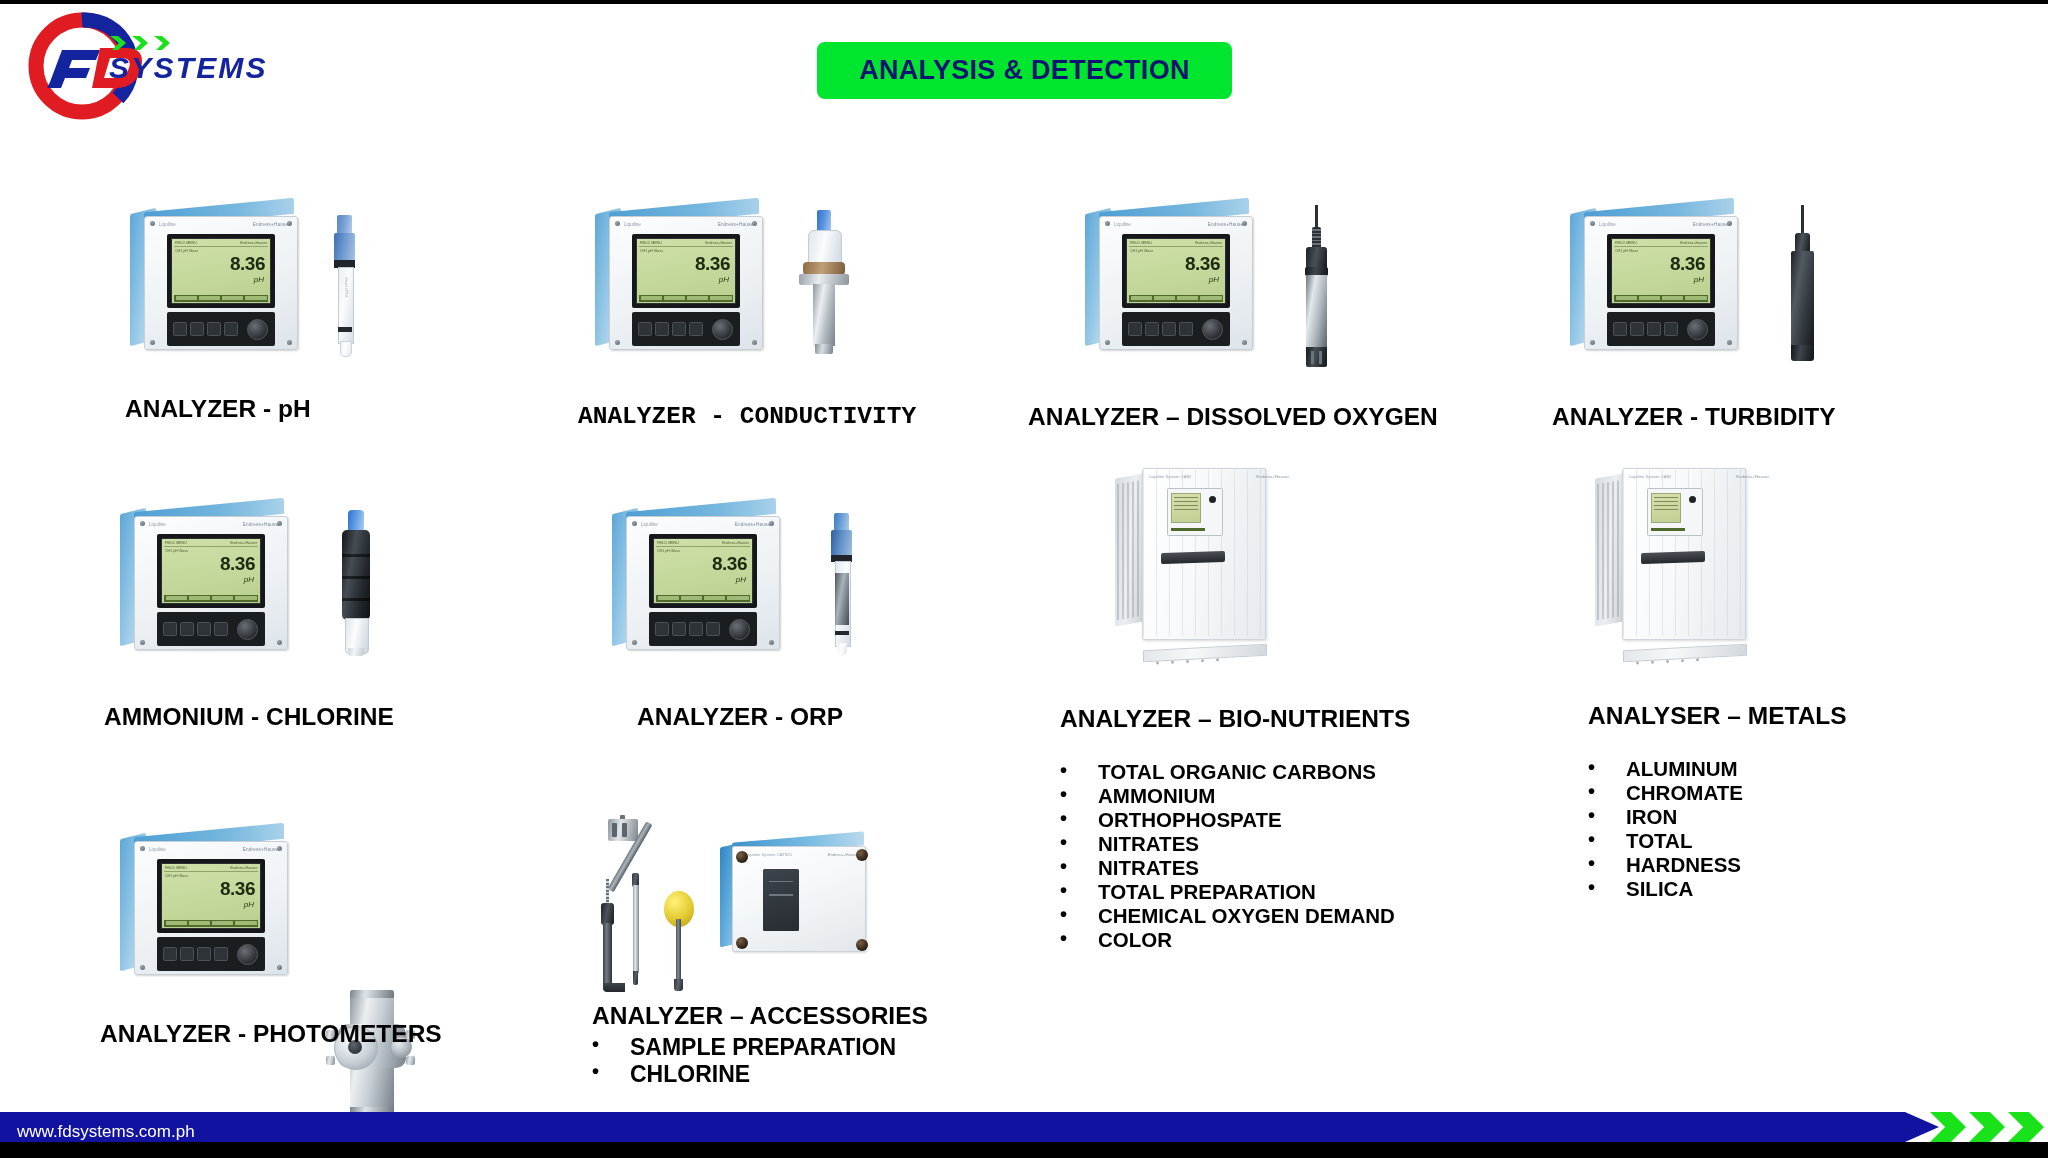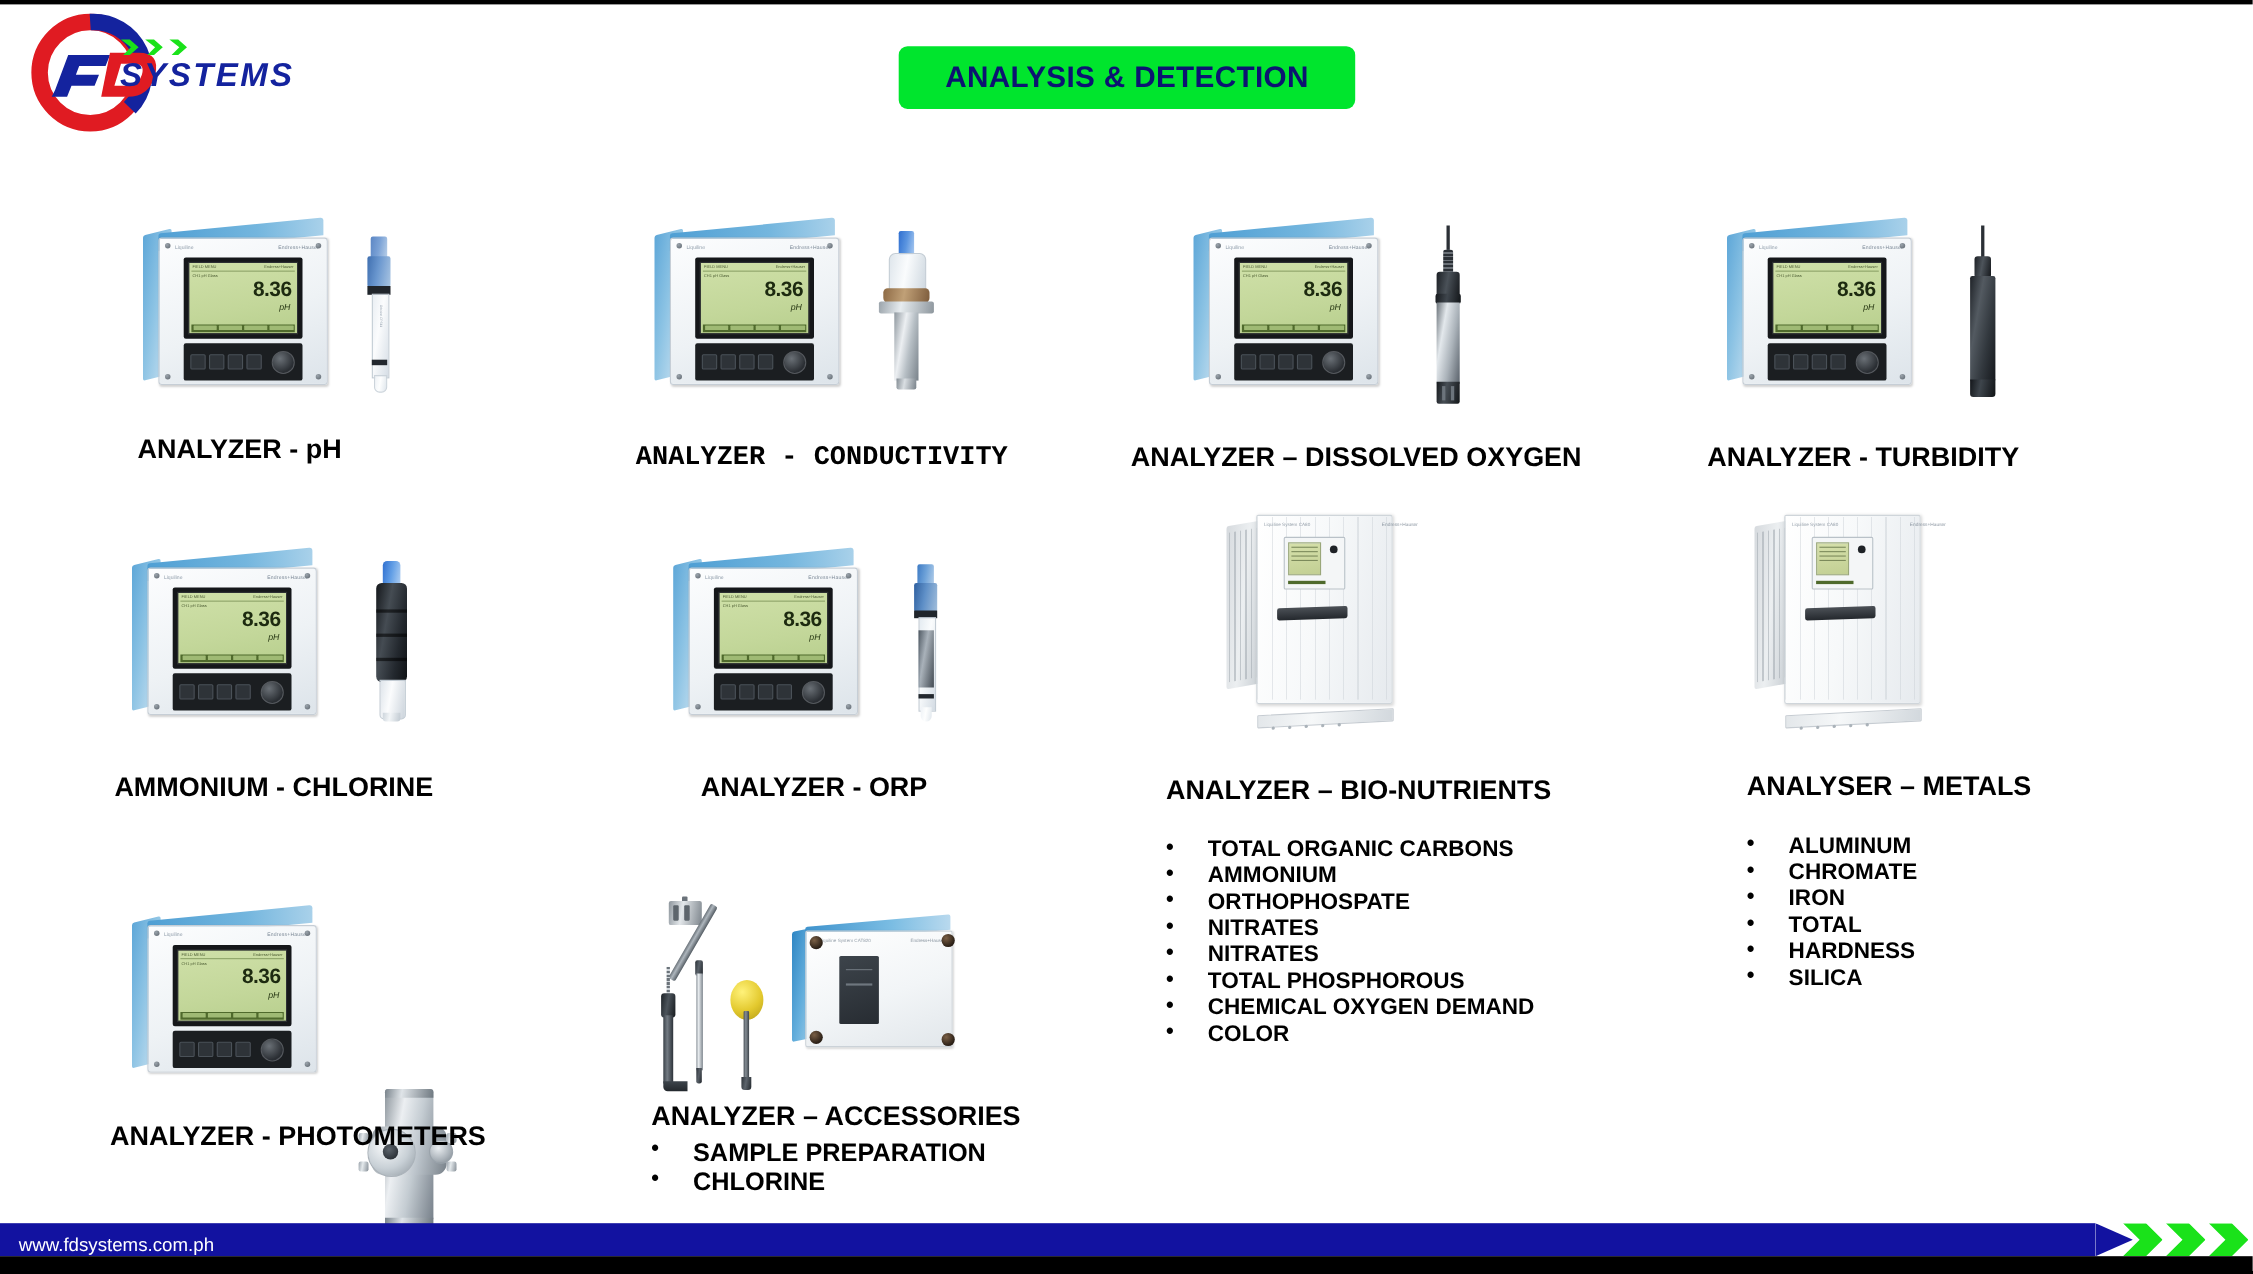--- a/index.html
+++ b/index.html
@@ -716,21 +716,21 @@
       <li>
           <span class="bu">•</span>
           <span class="tx">NITRATES</span>
         </li>
       <li>
           <span class="bu">•</span>
           <span class="tx">NITRATES</span>
         </li>
       <li>
           <span class="bu">•</span>
-          <span class="tx">TOTAL PHOSPHOROUS</span>
+          <span class="tx">TOTAL PREPARATION</span>
         </li>
       <li>
           <span class="bu">•</span>
           <span class="tx">CHEMICAL OXYGEN DEMAND</span>
         </li>
       <li>
           <span class="bu">•</span>
           <span class="tx">COLOR</span>
         </li>
     </ul>

